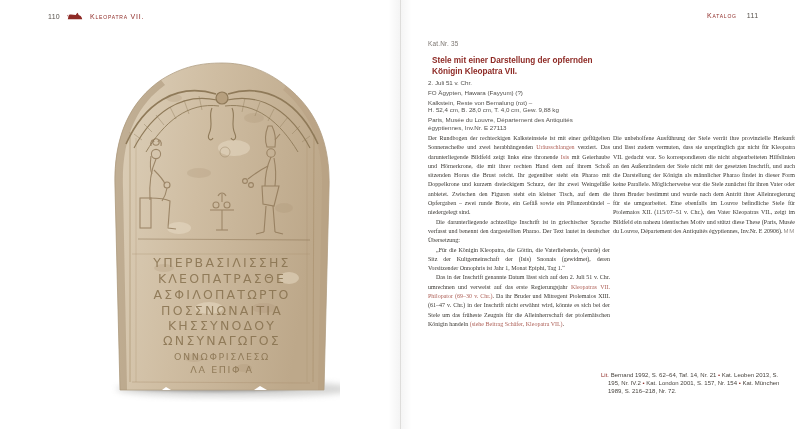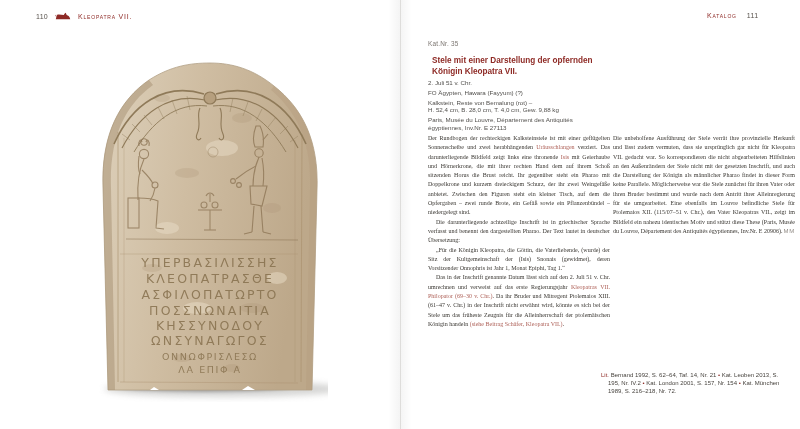--- a/index.html
+++ b/index.html
@@ -3,21 +3,21 @@
 <meta charset="utf-8">
 <style>
   html,body{margin:0;padding:0;background:#ffffff;}
   #spread{position:relative;width:800px;height:429px;background:#ffffff;overflow:hidden;
           font-family:"Liberation Sans",sans-serif;}
   
   .gutter-shade{position:absolute;left:388px;top:0;width:24px;height:429px;
     background:linear-gradient(90deg,rgba(0,0,0,0) 0%,rgba(0,0,0,0.045) 50%,rgba(0,0,0,0) 100%);}
   .gutter-line{position:absolute;left:400px;top:0;width:1px;height:429px;background:#dedddb;}
 
-  .page-left{position:absolute;left:0;top:0;width:400px;height:429px;}
+  .page-left{position:absolute;left:12px;top:0;width:400px;height:429px;}
   .page-right{position:absolute;left:400px;top:0;width:400px;height:429px;}
 
   
   .hdr{position:absolute;display:flex;align-items:center;gap:7px;}
   .hdr .pagenum{font-size:7px;color:#57514b;letter-spacing:.3px;}
   .hdr .chapter{font-size:7px;color:#8e2a26;font-variant:small-caps;letter-spacing:.8px;}
   .hdr-left{left:36px;top:12px;}
   .hdr-right{left:307px;top:12px;gap:10px;}
   .sphinx{width:16px;height:8px;display:block;}
 

